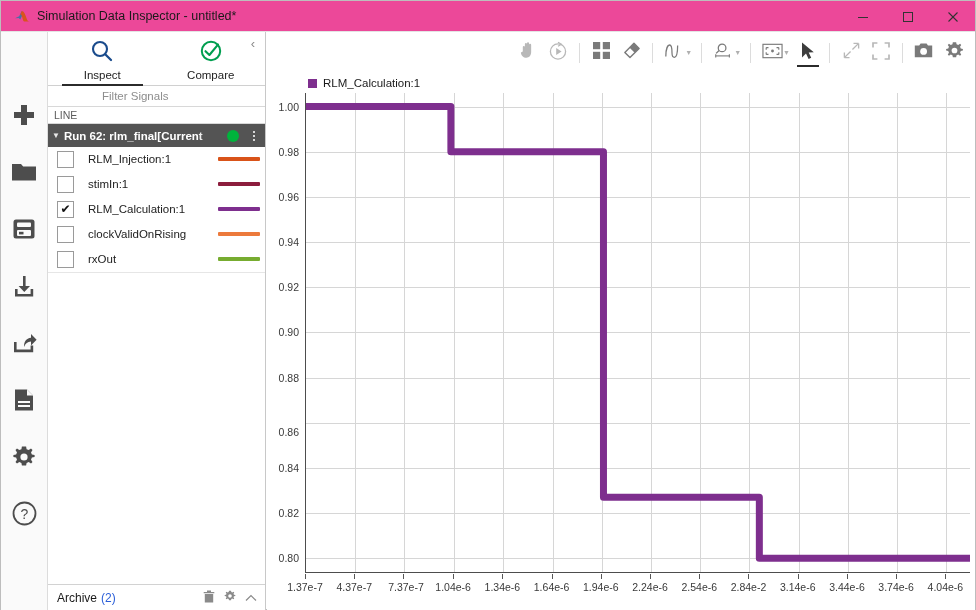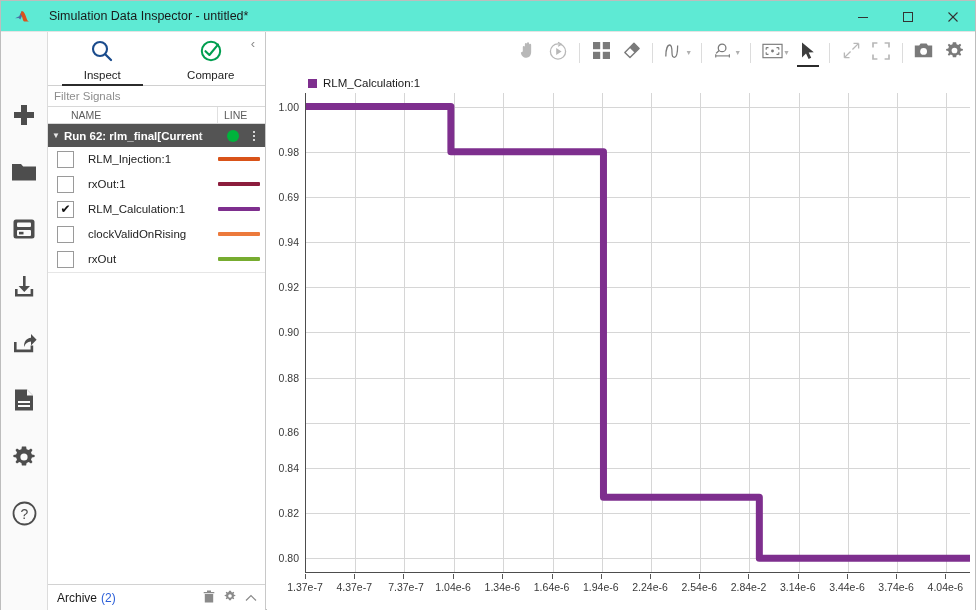--- a/index.html
+++ b/index.html
@@ -13,23 +13,23 @@
     position: relative;
     width: 976px; height: 610px;
     background: #ffffff;
     border: 1px solid #bdbdbd;
   }
 
   
   .titlebar {
     position: absolute; top: 0; left: 0;
     width: 974px; height: 31px;
-    background: #5eead4;
+    background: #ec4899;
     border-bottom: 1px solid #e4e4e4;
-    display: flex; align-items: center; gap: 12px;
+    display: flex; align-items: center;
   }
   .title-icon { width: 26px; margin-left: 8px; display:flex; align-items:center; justify-content:center;}
   .title-text {
     font-size: 12.5px; color: #1a1a1a;
     margin-left: 2px;
   }
   .win-controls {
     position: absolute; right: 0; top: 0;
     height: 31px; display: flex;
   }
@@ -93,20 +93,21 @@
     border-bottom: 1px solid #d8d8d8;
     display: flex; align-items: center;
     padding-left: 6px;
     background: #fff;
   }
   .filter-input {
     border: none; outline: none;
     font-size: 11.5px; color: #333;
     width: 100%; background: transparent;
     font-family: "Liberation Sans", sans-serif;
+    margin-left: 48px;
   }
   .filter-input::placeholder { color: #8d8d8d; }
   .col-head {
     height: 17px;
     display: flex; align-items: center;
     border-bottom: 1px solid #d8d8d8;
     background: #fff;
     font-size: 10.5px; color: #5c5c5c;
   }
   .col-name { padding-left: 23px; flex: 1; border-right: 1px solid #e0e0e0; height:100%; display:flex; align-items:center;}
@@ -371,21 +372,20 @@
         <span class="tab-label">Compare</span>
       </div>
       <div class="panel-collapse">‹</div>
     </div>
 
     <div class="filter-row">
       <input class="filter-input" type="text" placeholder="Filter Signals" style="">
     </div>
 
     <div class="col-head">
-      <div class="col-name">NAME</div>
       <div class="col-line">LINE</div>
     </div>
 
     <div class="run-row">
       <span class="run-caret">▼</span>
       <span class="run-name">Run 62: rlm_final[Current</span>
       <span class="run-dot"></span>
       <span class="run-kebab">
           <i></i>
           <i></i>
@@ -396,21 +396,21 @@
     <div class="sig-list">
         <div class="sig-row">
           <span class="sig-check"></span>
           <span class="sig-name">RLM_Injection:1</span>
           <span class="sig-line-cell">
             <span class="sig-swatch" style="background:#d95319"></span>
           </span>
         </div>
         <div class="sig-row">
           <span class="sig-check"></span>
-          <span class="sig-name">rxOut:1</span>
+          <span class="sig-name">stimIn:1</span>
           <span class="sig-line-cell">
             <span class="sig-swatch" style="background:#8c1d3d"></span>
           </span>
         </div>
         <div class="sig-row">
           <span class="sig-check">✔</span>
           <span class="sig-name">RLM_Calculation:1</span>
           <span class="sig-line-cell">
             <span class="sig-swatch" style="background:#7e2f8e"></span>
           </span>
@@ -575,21 +575,21 @@
       <span class="legend-swatch"></span>
       <span>RLM_Calculation:1</span>
     </div>
 
     <div class="chart-wrap">
       <div class="y-axis-labels">
           <div class="y-tick-label" style="top: 13.5529px;">1.00</div>
           <div class="y-tick-mark" style="top: 13.5529px;"></div>
           <div class="y-tick-label" style="top: 58.7294px;">0.98</div>
           <div class="y-tick-mark" style="top: 58.7294px;"></div>
-          <div class="y-tick-label" style="top: 103.906px;">0.69</div>
+          <div class="y-tick-label" style="top: 103.906px;">0.96</div>
           <div class="y-tick-mark" style="top: 103.906px;"></div>
           <div class="y-tick-label" style="top: 149.082px;">0.94</div>
           <div class="y-tick-mark" style="top: 149.082px;"></div>
           <div class="y-tick-label" style="top: 194.259px;">0.92</div>
           <div class="y-tick-mark" style="top: 194.259px;"></div>
           <div class="y-tick-label" style="top: 239.435px;">0.90</div>
           <div class="y-tick-mark" style="top: 239.435px;"></div>
           <div class="y-tick-label" style="top: 284.612px;">0.88</div>
           <div class="y-tick-mark" style="top: 284.612px;"></div>
           <div class="y-tick-label" style="top: 339px;">0.86</div>

